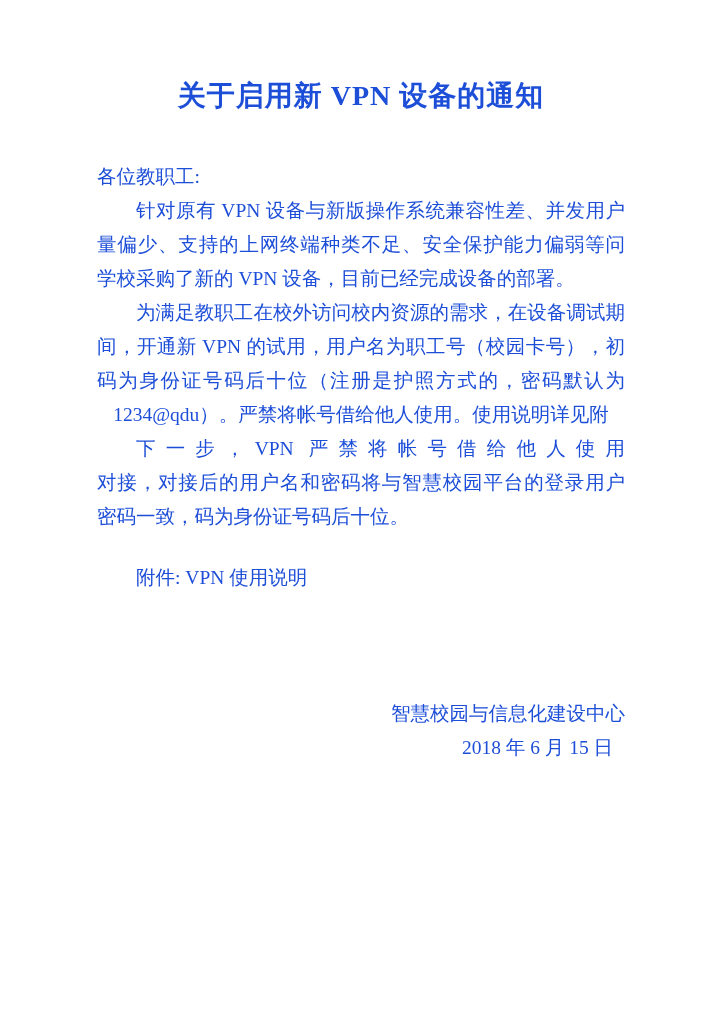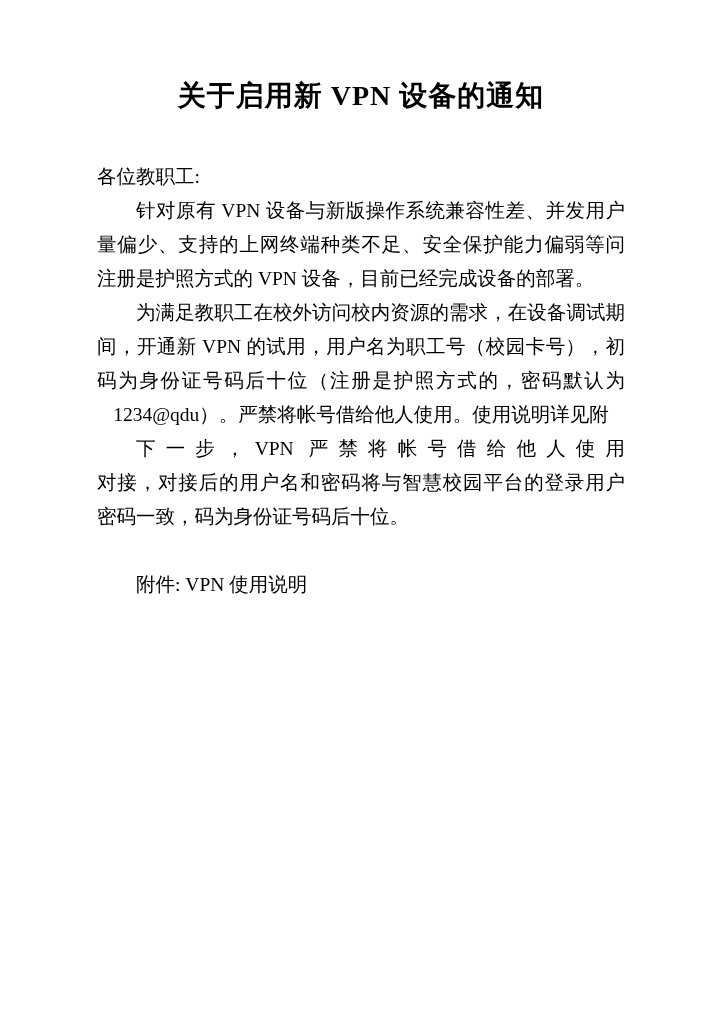--- a/index.html
+++ b/index.html
@@ -6,21 +6,21 @@
   .page {
     position: relative;
     width: 721px;
     height: 1018px;
     margin: 0 auto;
     background: #ffffff;
     box-sizing: border-box;
     padding: 76px 96px 0 97px;
     overflow: hidden;
     font-family: "Liberation Serif", "DejaVu Serif", serif;
-    color: #000000;
+    color: #1d4ed8;
   }
   .title {
     margin: 0 0 44px 0;
     font-size: 28px;
     line-height: 40px;
     font-weight: bold;
     text-align: center;
     letter-spacing: 1px;
     white-space: nowrap;
   }
@@ -28,52 +28,56 @@
     font-size: 19.5px;
     line-height: 34px;
     height: 34px;
     text-align: justify;
     text-align-last: justify;
     overflow: hidden;
   }
   .first { text-indent: 2em; }
   .no-stretch { text-align: center; text-align-last: left; }
   .contact, .attachment { text-indent: 2em; text-align: left; text-align-last: left; }
-  .attachment { margin-top: 34px; text-align: right; }
+  .attachment { margin-top: 27px; text-align: right; }
   .signature { margin-top: 102px; }
   .signature .body-line { text-align: right; text-align-last: right; }
   .signature .date { padding-right: 12px; box-sizing: border-box; }
 </style>
 </head>
 <body>
 
 <div class="page">
 
   <h1 class="title">关于启用新 VPN 设备的通知</h1>
 
   <div>
     <div class="body-line no-stretch">各位教职工:</div>
 
     <div>
       <div class="body-line first">针对原有 VPN 设备与新版操作系统兼容性差、并发用户数</div>
       <div class="body-line">量偏少、支持的上网终端种类不足、安全保护能力偏弱等问题，</div>
-      <div class="body-line no-stretch">注册是护照方式的 VPN 设备，目前已经完成设备的部署。</div>
+      <div class="body-line no-stretch">学校采购了新的 VPN 设备，目前已经完成设备的部署。</div>
     </div>
 
     <div>
       <div class="body-line first">为满足教职工在校外访问校内资源的需求，在设备调试期</div>
       <div class="body-line">间，开通新 VPN 的试用，用户名为职工号（校园卡号），初始密</div>
       <div class="body-line">码为身份证号码后十位（注册是护照方式的，密码默认为</div>
       <div class="body-line no-stretch">1234@qdu）。严禁将帐号借给他人使用。使用说明详见附件。</div>
     </div>
 
     <div>
       <div class="body-line first">下一步，VPN 严禁将帐号借给他人使用（ehall.qdu.edu.cn）</div>
       <div class="body-line">对接，对接后的用户名和密码将与智慧校园平台的登录用户名、</div>
       <div class="body-line no-stretch">密码一致，码为身份证号码后十位。</div>
     </div>
 
 
     <div class="body-line attachment">附件: VPN 使用说明</div>
   </div>
 
+  <div class="signature">
+    <div class="body-line signer">智慧校园与信息化建设中心</div>
+    <div class="body-line date">2018 年 6 月 15 日</div>
+  </div>
 
 </div>
 
 </body></html>

